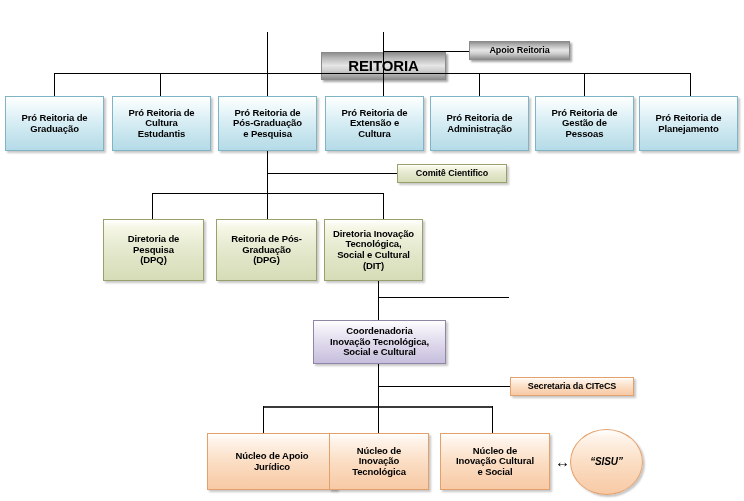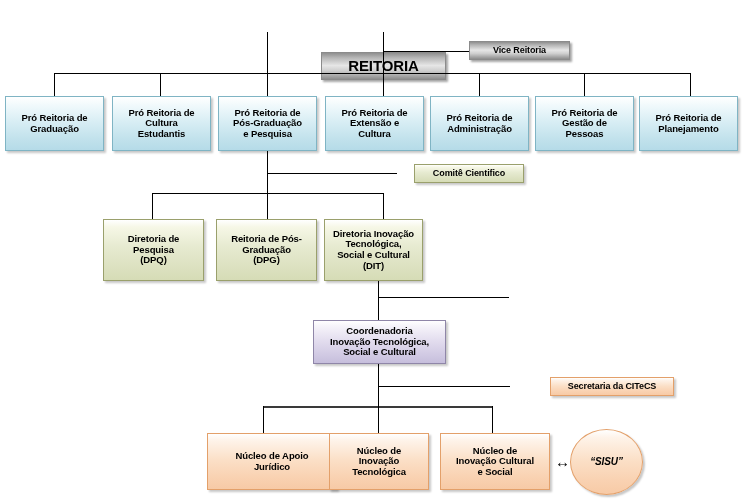--- a/index.html
+++ b/index.html
@@ -113,21 +113,21 @@
     <span class="txt">REITORIA</span>
   </div>
 
   <div class="line v" style="left:267px; top:32px; width:1px; height:41px;"></div>
 
   <div class="line v" style="left:383px; top:32px; width:1px; height:41px;"></div>
 
   <div class="line h" style="left:383px; top:51px; width:86px; height:1px;"></div>
 
   <div class="box gray fs-xs" style="left:469px; top:41px; width:101px; height:19px;">
-    <span class="txt">Vice Reitoria</span>
+    <span class="txt">Apoio Reitoria</span>
   </div>
 
   <div class="line h" style="left:54px; top:73px; width:637px; height:1px;"></div>
 
   <div class="line v" style="left:54px;  top:73px; height:23px;"></div>
   <div class="line v" style="left:160px; top:73px; height:23px;"></div>
   <div class="line v" style="left:267px; top:73px; height:23px;"></div>
   <div class="line v" style="left:383px; top:73px; height:23px;"></div>
   <div class="line v" style="left:479px; top:73px; height:23px;"></div>
   <div class="line v" style="left:584px; top:73px; height:23px;"></div>
@@ -183,21 +183,21 @@
     <span class="txt">
       <span>Pró Reitoria de</span><br>
       <span>Planejamento</span>
     </span>
   </div>
 
   <div class="line v" style="left:267px; top:151px; height:72px;"></div>
 
   <div class="line h" style="left:267px; top:173px; width:130px; height:1px;"></div>
 
-  <div class="box olive fs-xs" style="left:414px; top:164px; width:110px; height:19px;">
+  <div class="box olive fs-xs" style="left:397px; top:164px; width:110px; height:19px;">
     <span class="txt">Comitê Cientifico</span>
   </div>
 
   <div class="line h" style="left:152px; top:193px; width:231px; height:1px;"></div>
   <div class="line v" style="left:152px; top:193px; height:30px;"></div>
   <div class="line v" style="left:267px; top:193px; height:30px;"></div>
   <div class="line v" style="left:383px; top:193px; height:30px;"></div>
 
   <div class="box olive fs-sm" style="left:103px; top:219px; width:101px; height:62px;">
     <span class="txt">
@@ -234,21 +234,21 @@
       <span>Coordenadoria</span><br>
       <span>Inovação Tecnológica,</span><br>
       <span>Social e Cultural</span>
     </span>
   </div>
 
   <div class="line v" style="left:378px; top:364px; height:78px;"></div>
 
   <div class="line h" style="left:378px; top:386px; width:132px; height:1px;"></div>
 
-  <div class="box peach fs-xs" style="left:510px; top:377px; width:124px; height:19px;margin-left:40px;">
+  <div class="box peach fs-xs" style="left:510px; top:377px; width:124px; height:19px;">
     <span class="txt">Secretaria da CITeCS</span>
   </div>
 
   <div class="line thick-h" style="left:263px; top:406px; width:230px; height:2px;"></div>
   <div class="line v" style="left:263px; top:406px; height:30px;"></div>
   <div class="line v" style="left:378px; top:406px; height:30px;"></div>
   <div class="line v" style="left:492px; top:406px; height:30px;"></div>
 
   <div class="box peach fs-sm" style="left:207px; top:433px; width:130px; height:57px;">
     <span class="txt">

